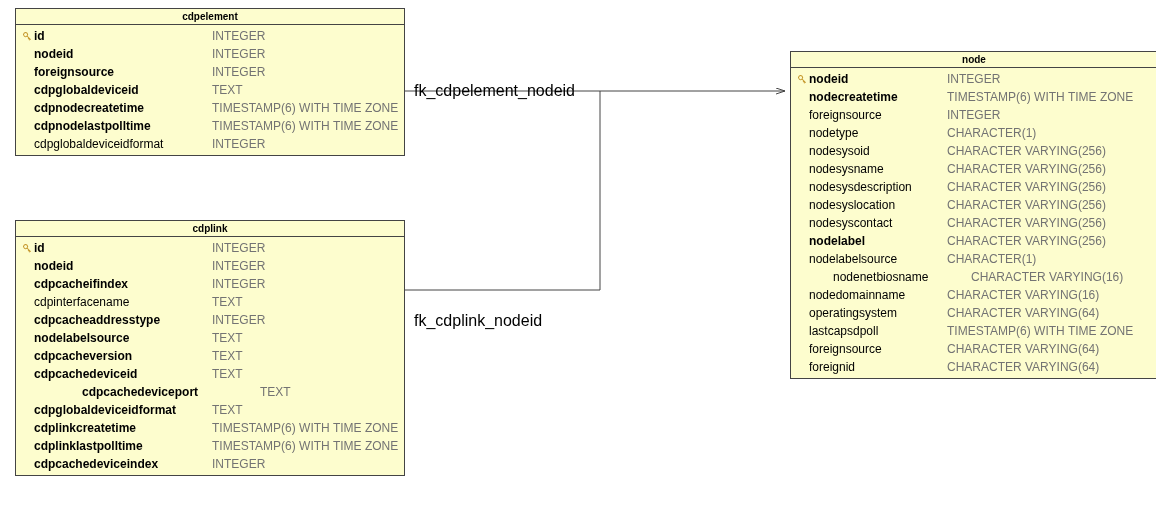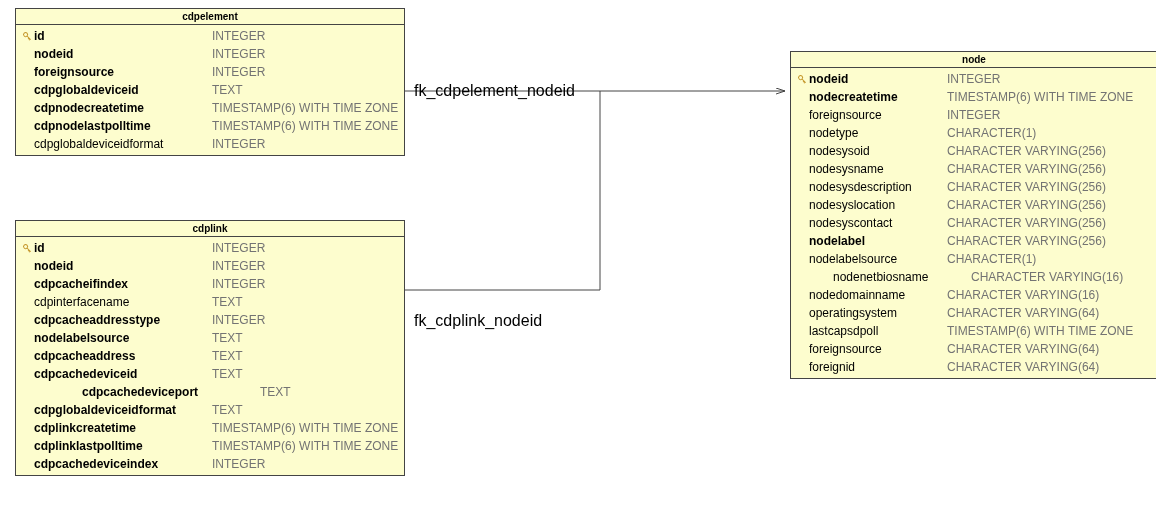--- a/index.html
+++ b/index.html
@@ -159,21 +159,21 @@
         <span class="name-col bold" style="width: 170px;">cdpcacheaddresstype</span>
         <span class="type-col">INTEGER</span>
       </div>
       <div class="row">
         <span class="key-col"></span>
         <span class="name-col bold" style="width: 170px;">nodelabelsource</span>
         <span class="type-col">TEXT</span>
       </div>
       <div class="row">
         <span class="key-col"></span>
-        <span class="name-col bold" style="width: 170px;">cdpcacheaddress</span>
+        <span class="name-col bold" style="width: 170px;">cdpcacheversion</span>
         <span class="type-col">TEXT</span>
       </div>
       <div class="row">
         <span class="key-col"></span>
         <span class="name-col bold" style="width: 170px;">cdpcachedeviceid</span>
         <span class="type-col">TEXT</span>
       </div>
       <div class="row">
         <span class="key-col"></span>
         <span class="name-col bold" style="width: 170px; margin-left: 48px;">cdpcachedeviceport</span>

